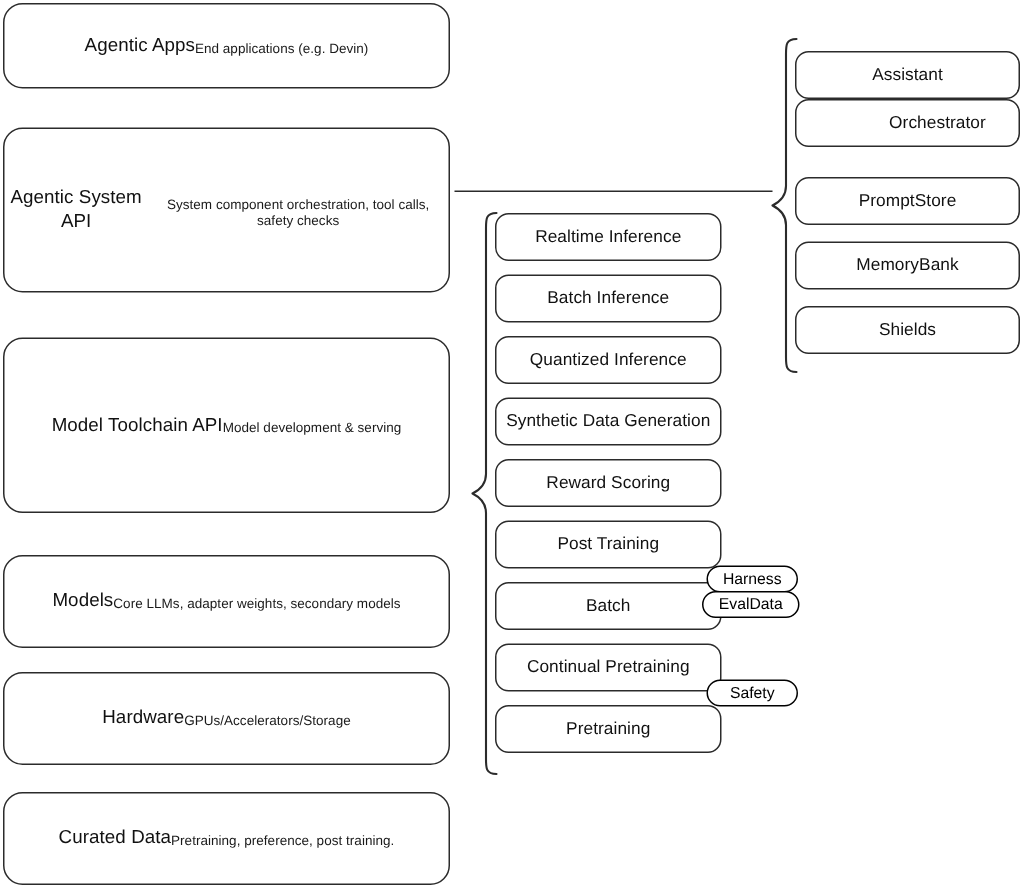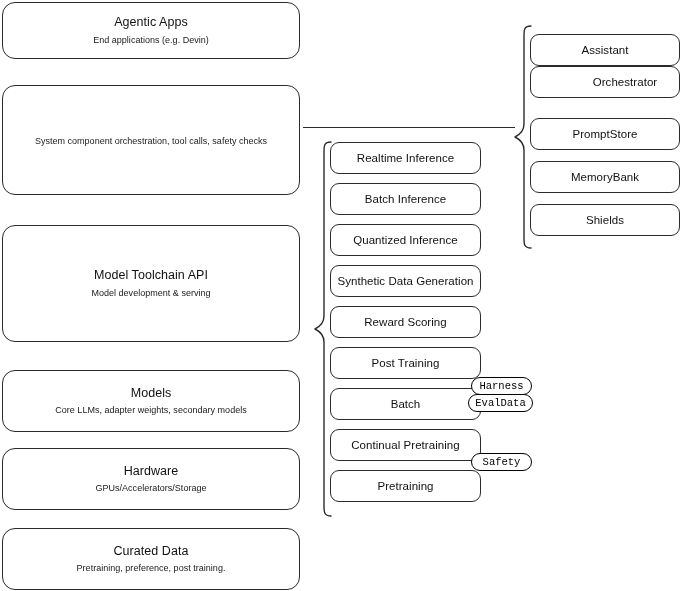--- a/index.html
+++ b/index.html
@@ -21,21 +21,21 @@
   }
 
   
   .node {
     position: absolute;
     box-sizing: border-box;
     border: 1.3px solid #2b2b2b;
     background: #ffffff;
     border-radius: 12px;
     display: flex;
-    flex-direction: column;
+    flex-direction: row;
     align-items: center;
     justify-content: center;
     text-align: center;
     line-height: 1.25;
   }
   .node .title {
     font-size: 12.5px;
     color: #111111;
     letter-spacing: 0.05px;
   }
@@ -80,21 +80,20 @@
     box-sizing: border-box;
     border: 1.4px solid #000000;
     background: #ffffff;
     border-radius: 999px;
     display: flex;
     align-items: center;
     justify-content: center;
     font-size: 10.5px;
     color: #000000;
     white-space: nowrap;
-    font-family: Liberation Mono, monospace;
   }
 
   
   .hline {
     position: absolute;
     background: #2b2b2b;
     height: 1.3px;
   }
 
   
@@ -107,20 +106,21 @@
 <body>
 
 <div id="canvas">
 
   <div class="node layer" style="top:2px;height:57px;">
     <div class="title">Agentic Apps</div>
     <div class="subtitle">End applications (e.g. Devin)</div>
   </div>
 
   <div class="node layer" style="top:85px;height:110px;">
+    <div class="title">Agentic System API</div>
     <div class="subtitle">System component orchestration, tool calls, safety checks</div>
   </div>
 
   <div class="node layer" style="top:225px;height:117px;">
     <div class="title">Model Toolchain API</div>
     <div class="subtitle">Model development &amp; serving</div>
   </div>
 
   <div class="node layer" style="top:370px;height:62px;">
     <div class="title">Models</div>

